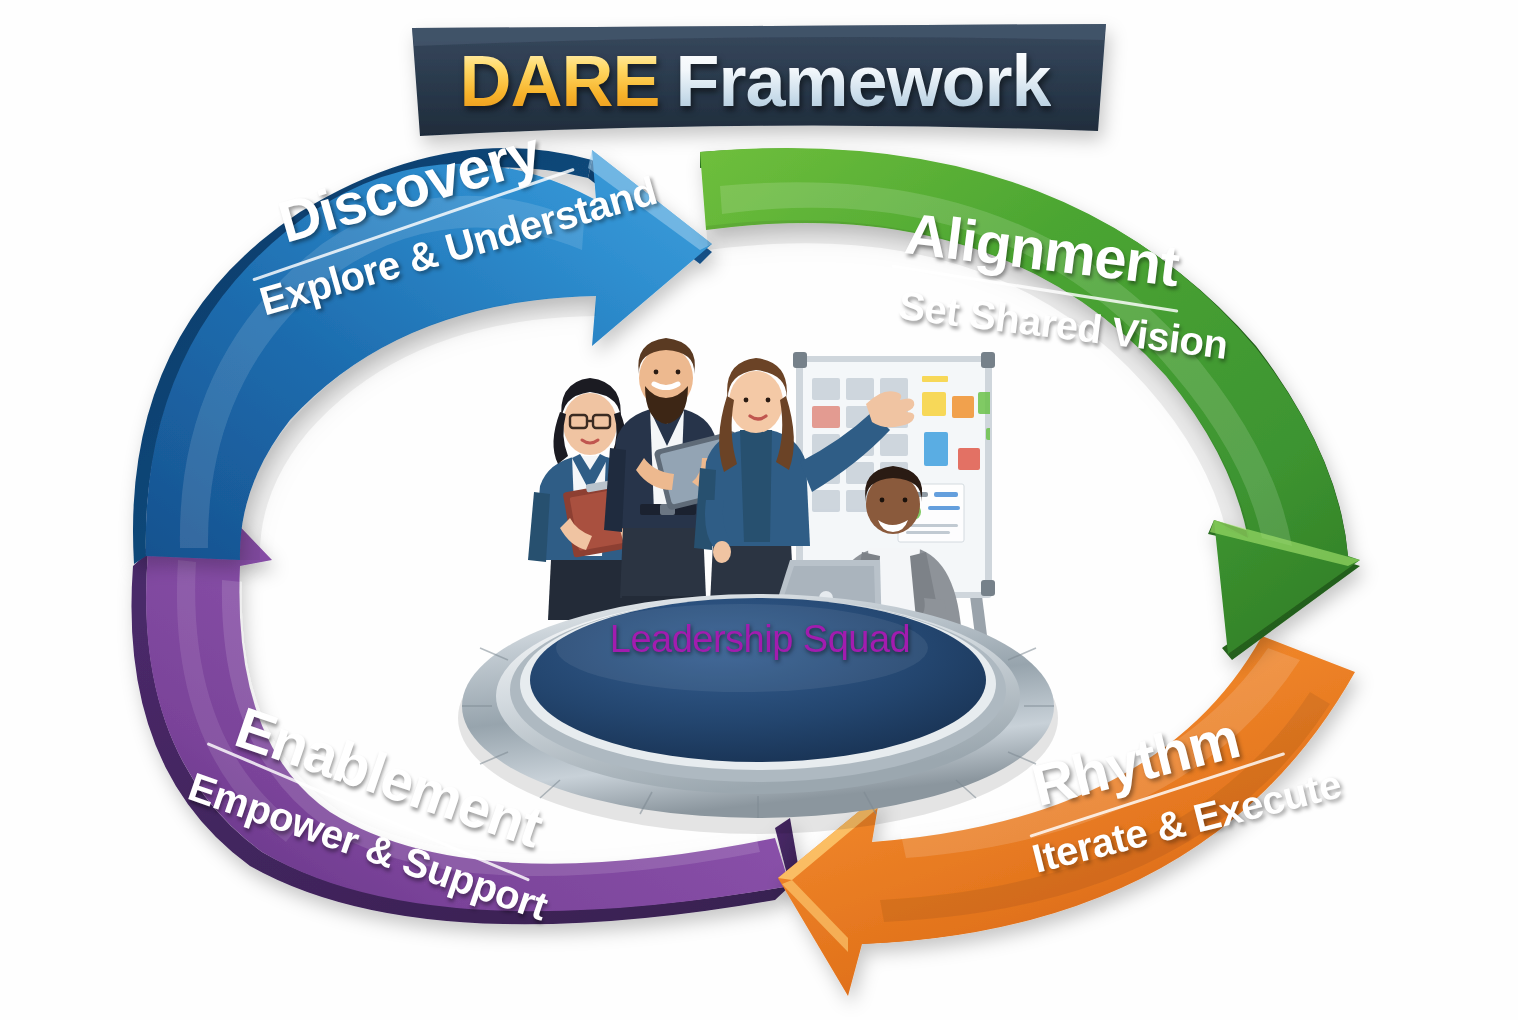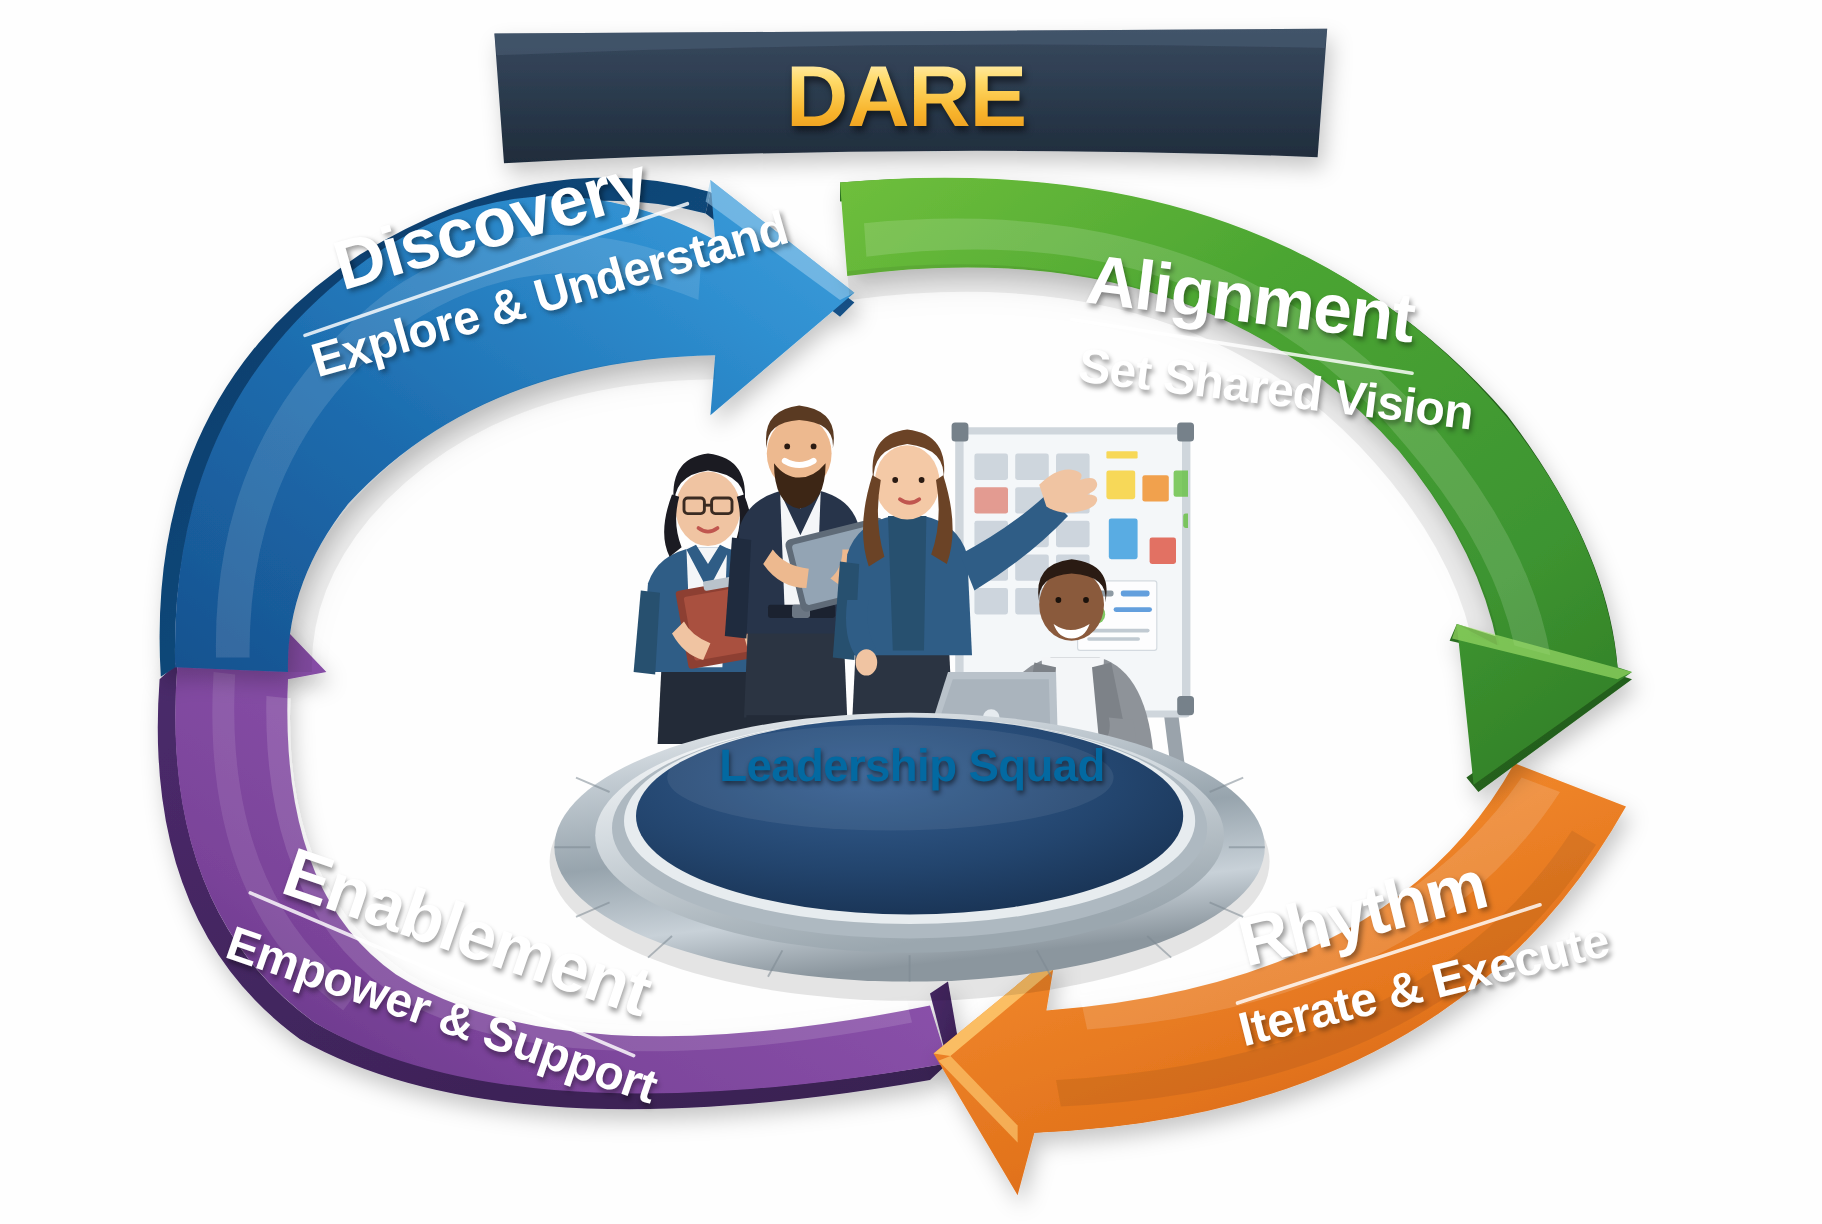--- a/index.html
+++ b/index.html
@@ -95,22 +95,22 @@
     font-size: 38px;
     font-weight: bold;
     color: #ffffff;
     letter-spacing: -0.5px;
     text-shadow: 1px 2px 4px rgba(0,0,0,0.55);
     line-height: 1.12;
   }
   #hub-text .l2 {
     display: block;
     font-size: 38px;
-    font-weight: bold;
-    color: #0369a1;
+    font-weight: normal;
+    color: #a21caf;
     letter-spacing: -0.5px;
     text-shadow: 1px 2px 4px rgba(0,0,0,0.55);
     line-height: 1.12;
   }
 </style>
 </head>
 <body>
 
 <div id="stage">
 
@@ -461,20 +461,21 @@
         <ellipse cx="758" cy="684" rx="238" ry="86" fill="#e7ecef"></ellipse>
         <ellipse cx="758" cy="680" rx="228" ry="82" fill="url(#gHub)"></ellipse>
         <ellipse cx="742" cy="648" rx="186" ry="44" fill="#ffffff" opacity="0.07"></ellipse>
       </g>
     </g>
   </svg>
 
   <div id="banner-wrap">
     <div id="banner-text">
       <span class="banner-word banner-dare">DARE</span>
+      <span class="banner-word banner-framework">Framework</span>
     </div>
   </div>
 
   <div style="position:absolute;left:240px;top:200px;transform:rotate(-16deg);transform-origin:left top;">
     <div class="txt title-txt" style="left:32px;top:0;">Discovery</div>
     <div class="sep" style="left:-10px;top:70px;width:340px;transform:rotate(-3deg);"></div>
     <div class="txt sub-txt" style="left:-8px;top:82px;">Explore &amp; Understand</div>
   </div>
 
   <div style="position:absolute;left:900px;top:198px;transform:rotate(7deg);transform-origin:left top;">

